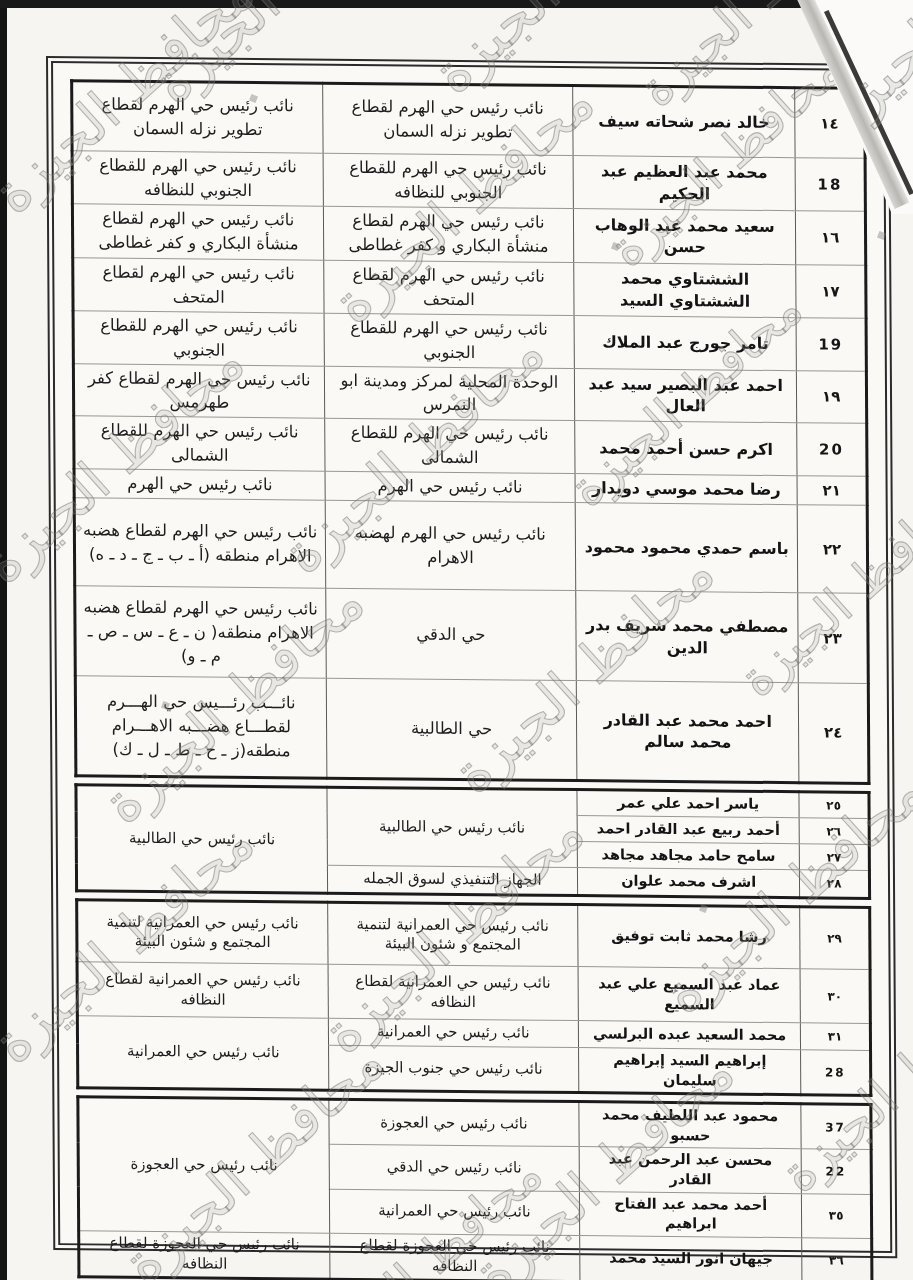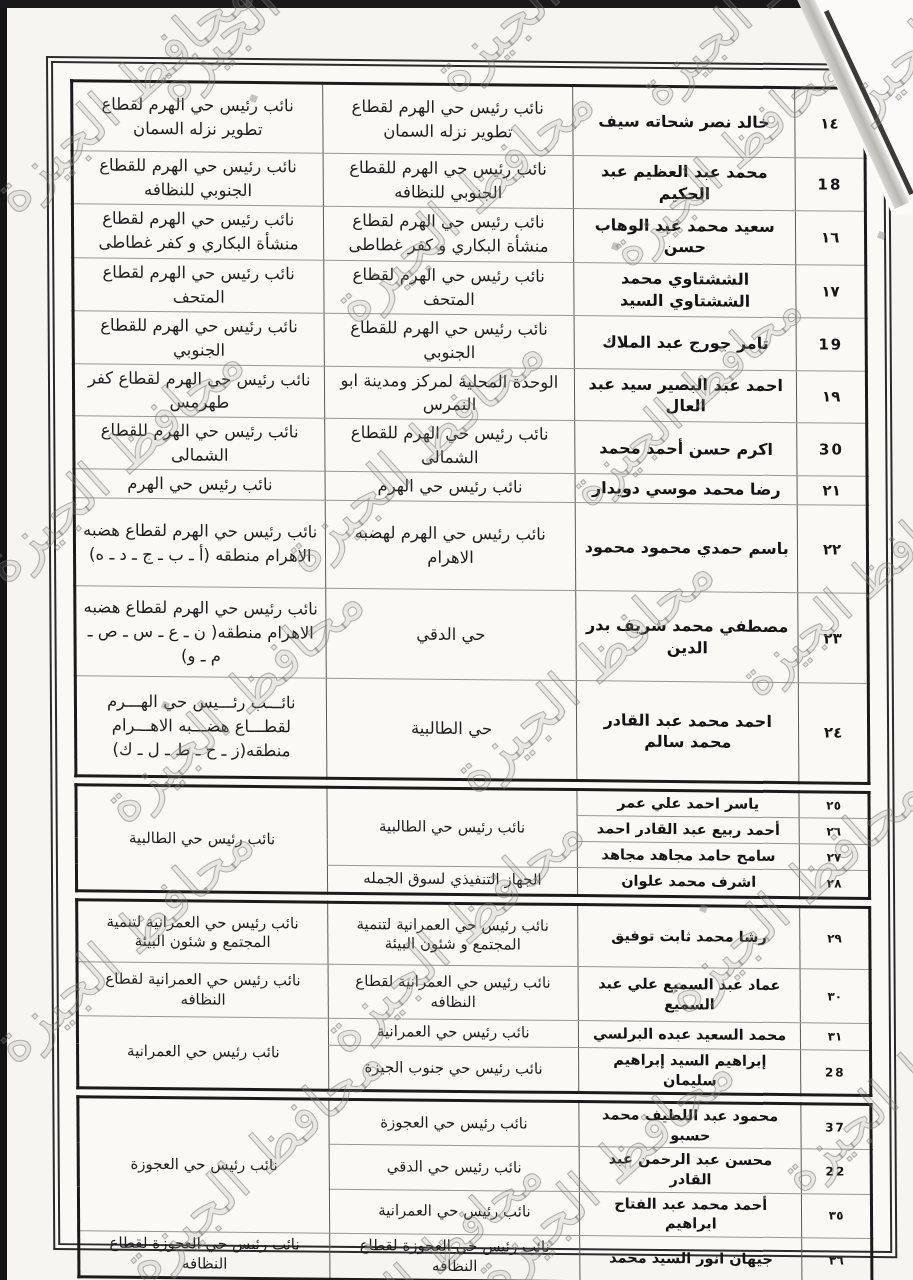--- a/index.html
+++ b/index.html
@@ -137,21 +137,21 @@
         <td class="pos">نائب رئيس حي الهرم للقطاع الجنوبي</td>
         <td class="pos">نائب رئيس حي الهرم للقطاع الجنوبي</td>
       </tr>
       <tr style="height:52px">
         <td class="num">١٩</td>
         <td class="name">احمد عبد البصير سيد عبد العال</td>
         <td class="pos">الوحدة المحلية لمركز ومدينة ابو النمرس</td>
         <td class="pos">نائب رئيس حي الهرم لقطاع كفر طهرمس</td>
       </tr>
       <tr style="height:50px">
-        <td class="num">30</td>
+        <td class="num">20</td>
         <td class="name">اكرم حسن أحمد محمد</td>
         <td class="pos">نائب رئيس حي الهرم للقطاع الشمالى</td>
         <td class="pos">نائب رئيس حي الهرم للقطاع الشمالى</td>
       </tr>
       <tr style="height:26px">
         <td class="num">٢١</td>
         <td class="name">رضا محمد موسي دويدار</td>
         <td class="pos">نائب رئيس حي الهرم</td>
         <td class="pos">نائب رئيس حي الهرم</td>
       </tr>

